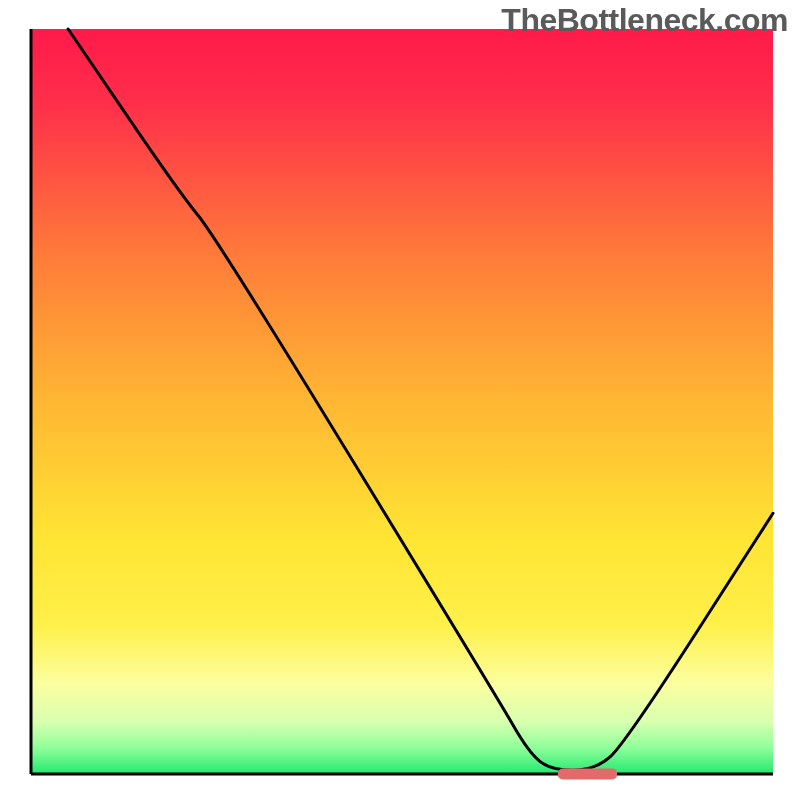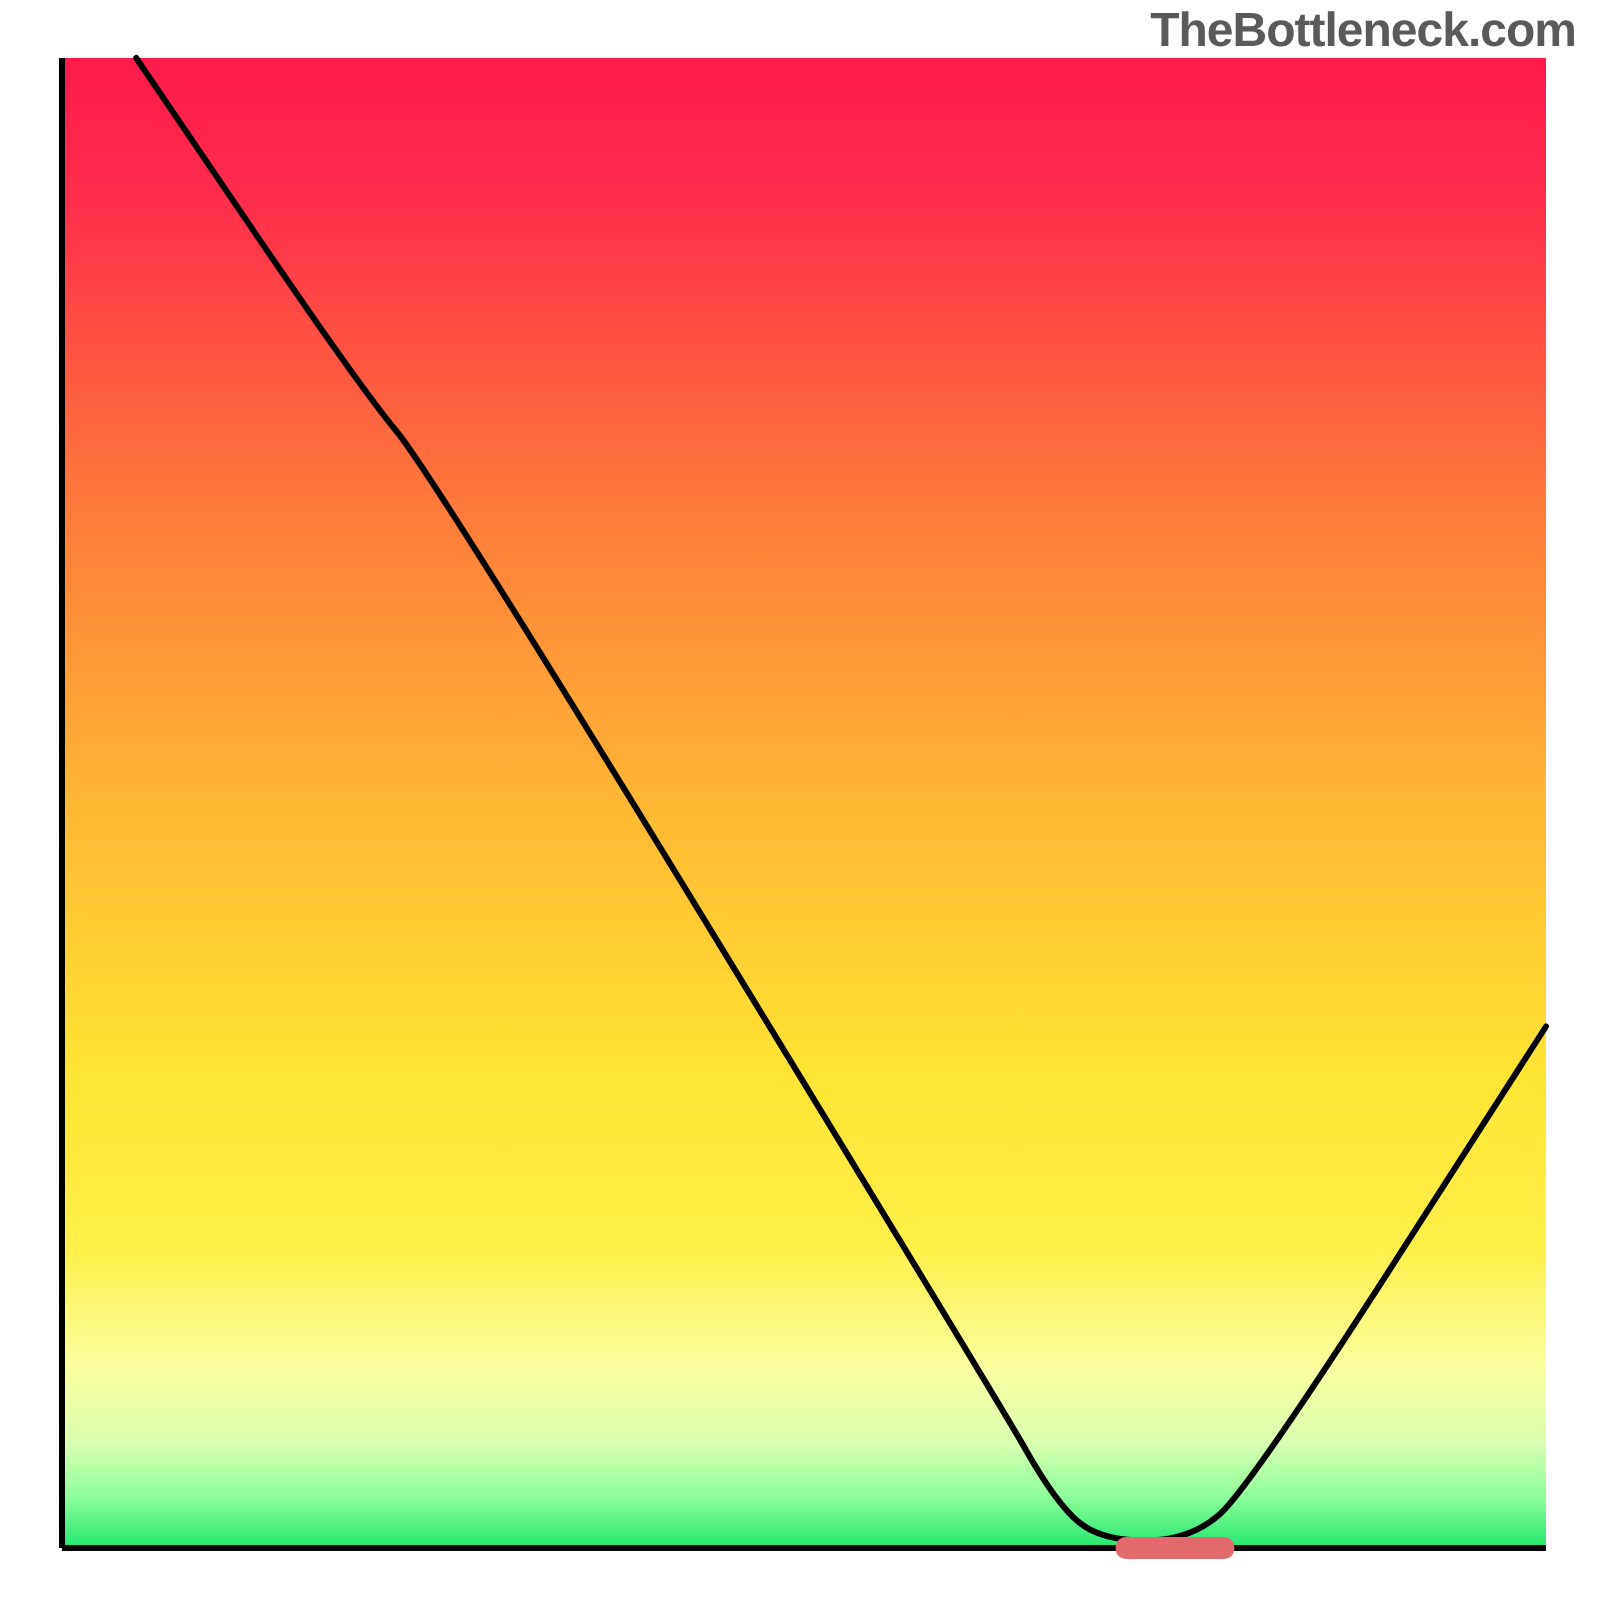--- a/index.html
+++ b/index.html
@@ -12,21 +12,21 @@
   }
   .chart-container {
     position: relative;
     width: 800px;
     height: 800px;
   }
   .watermark {
     position: absolute;
     top: 2px;
     right: 12px;
-    font-size: 24px;
+    font-size: 32px;
     font-weight: bold;
     color: #5a5a5a;
     letter-spacing: -0.5px;
   }
   svg {
     display: block;
   }
 </style>
 </head>
 <body>

